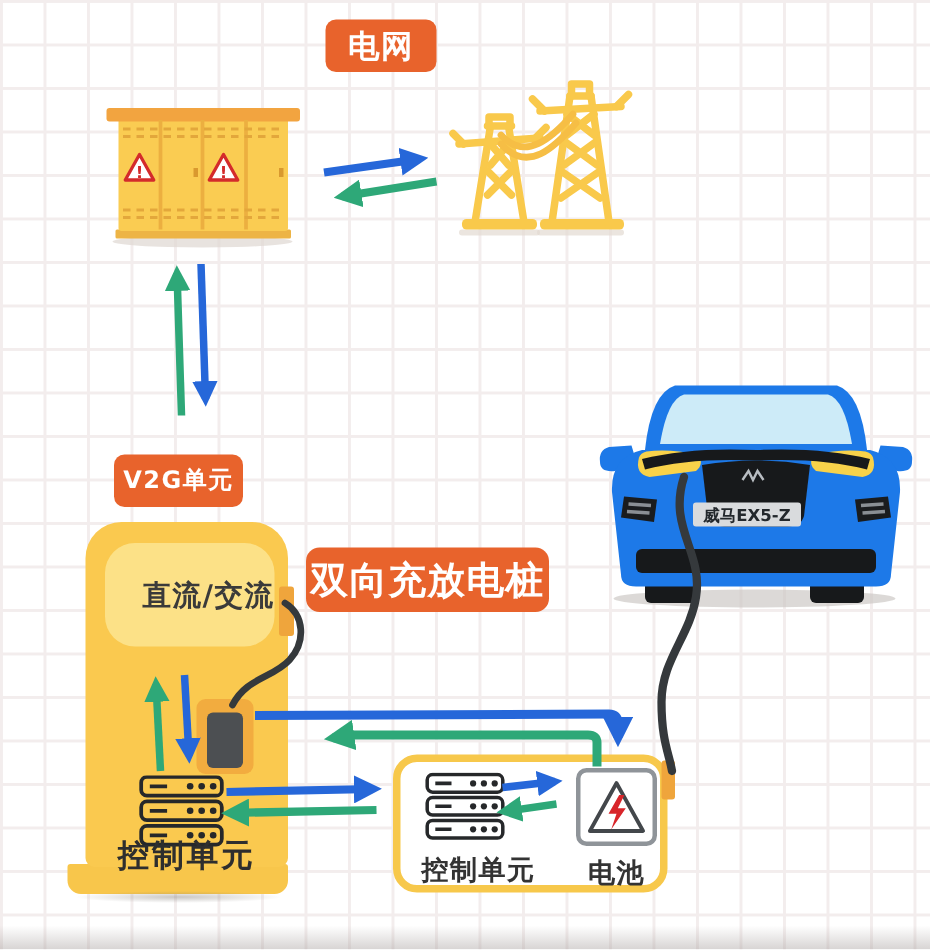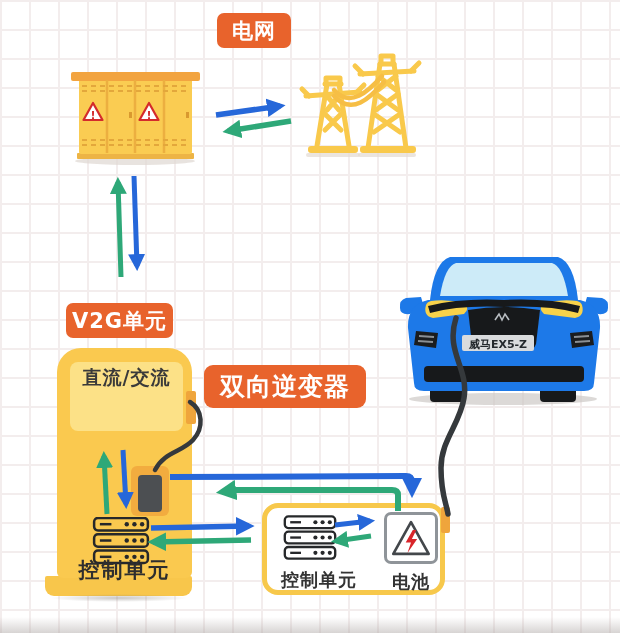--- a/index.html
+++ b/index.html
@@ -12,26 +12,26 @@
       linear-gradient(90deg, #f3eded 2px, transparent 2px);
     background-size:29px 29px;
   }
   .abs{position:absolute;}
   .tag{
     position:absolute;background:#E8632C;color:#fff;font-weight:bold;
     display:flex;align-items:center;justify-content:center;
     border-radius:7px;letter-spacing:1px;
   }
   .tag-grid{left:217px;top:13px;width:74px;height:35px;font-size:21px;}
-  .tag-v2g{left:66px;top:303px;width:107px;height:35px;font-size:21px;}
+  .tag-v2g{left:76px;top:303px;width:86px;height:35px;font-size:16px;}
   .tag-pile{left:204px;top:365px;width:162px;height:43px;font-size:25px;border-radius:9px;}
   .station-body{left:57px;top:348px;width:135px;height:230px;background:#FAC94F;border-radius:24px 24px 6px 6px;}
   .station-panel{
-    left:70px;top:362px;width:113px;height:69px;background:#FCE187;border-radius:8px;
-    display:flex;flex-direction:column;align-items:center;justify-content:space-between;
+    left:70px;top:362px;width:113px;height:69px;background:#FCE187;border-radius:20px;
+    display:flex;flex-direction:row;align-items:center;justify-content:flex-end;
     font-weight:bold;color:#3A3A3A;font-size:19px;line-height:30px;letter-spacing:1px;
   }
   .side-socket{left:186px;top:391px;width:10px;height:33px;background:#EFA53C;border-radius:2px;}
   .gun-holder{left:131px;top:466px;width:38px;height:50px;background:#F2AC3F;border-radius:6px;}
   .gun{left:138px;top:475px;width:24px;height:37px;background:#4C4F52;border-radius:4px;}
   .station-base{left:45px;top:576px;width:147px;height:20px;background:#F8C64B;border-radius:2px 2px 9px 9px;}
   .station-shadow{left:50px;top:594px;width:138px;height:8px;border-radius:50%;
     background:radial-gradient(ellipse at center, rgba(120,115,110,.40), rgba(120,115,110,0) 70%);}
   .ctrl-label-station{left:57px;top:556px;width:135px;text-align:center;font-size:21px;font-weight:bold;color:#2E2E2E;letter-spacing:2px;}
   .internals-box{
@@ -110,21 +110,21 @@
       <path d="M36,48 C54,68 72,50 86,34"></path>
     </g>
     <g fill="#F9C94B">
       <rect x="10" y="98" width="50" height="7" rx="3"></rect>
       <rect x="62" y="98" width="56" height="7" rx="3"></rect>
     </g>
   </svg>
 
   <div class="tag tag-grid">电网</div>
   <div class="tag tag-v2g">V2G单元</div>
-  <div class="tag tag-pile">双向逆变器</div>
+  <div class="tag tag-pile">双向充放电桩</div>
 
   <div class="abs station-base"></div>
   <div class="abs station-shadow"></div>
   <div class="abs station-body"></div>
   <div class="abs station-panel">
     <div>直流/交流</div>
   </div>
   <div class="abs side-socket"></div>
   <div class="abs gun-holder"></div>
   <div class="abs gun"></div>

